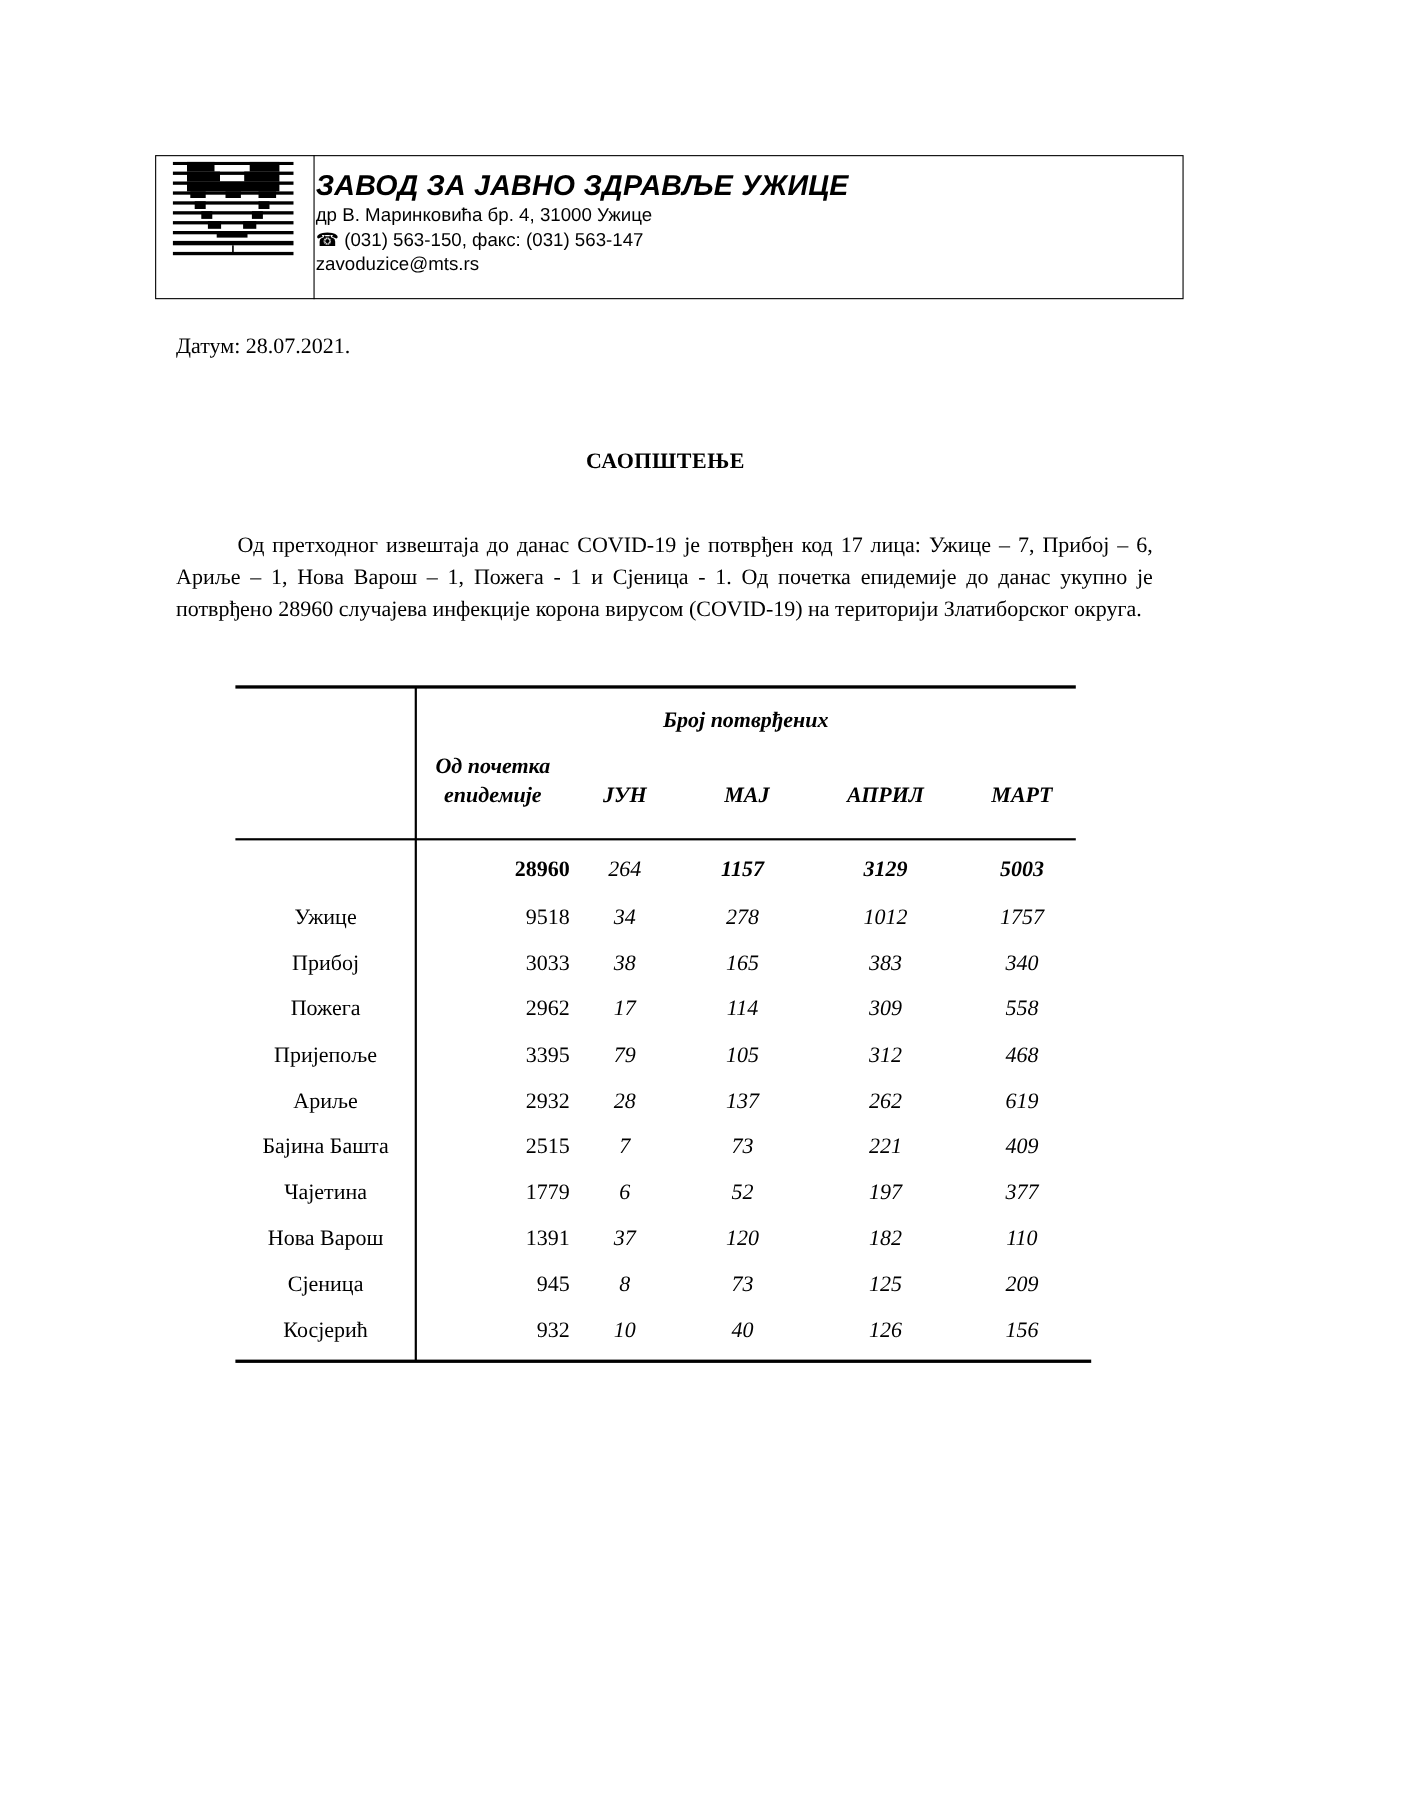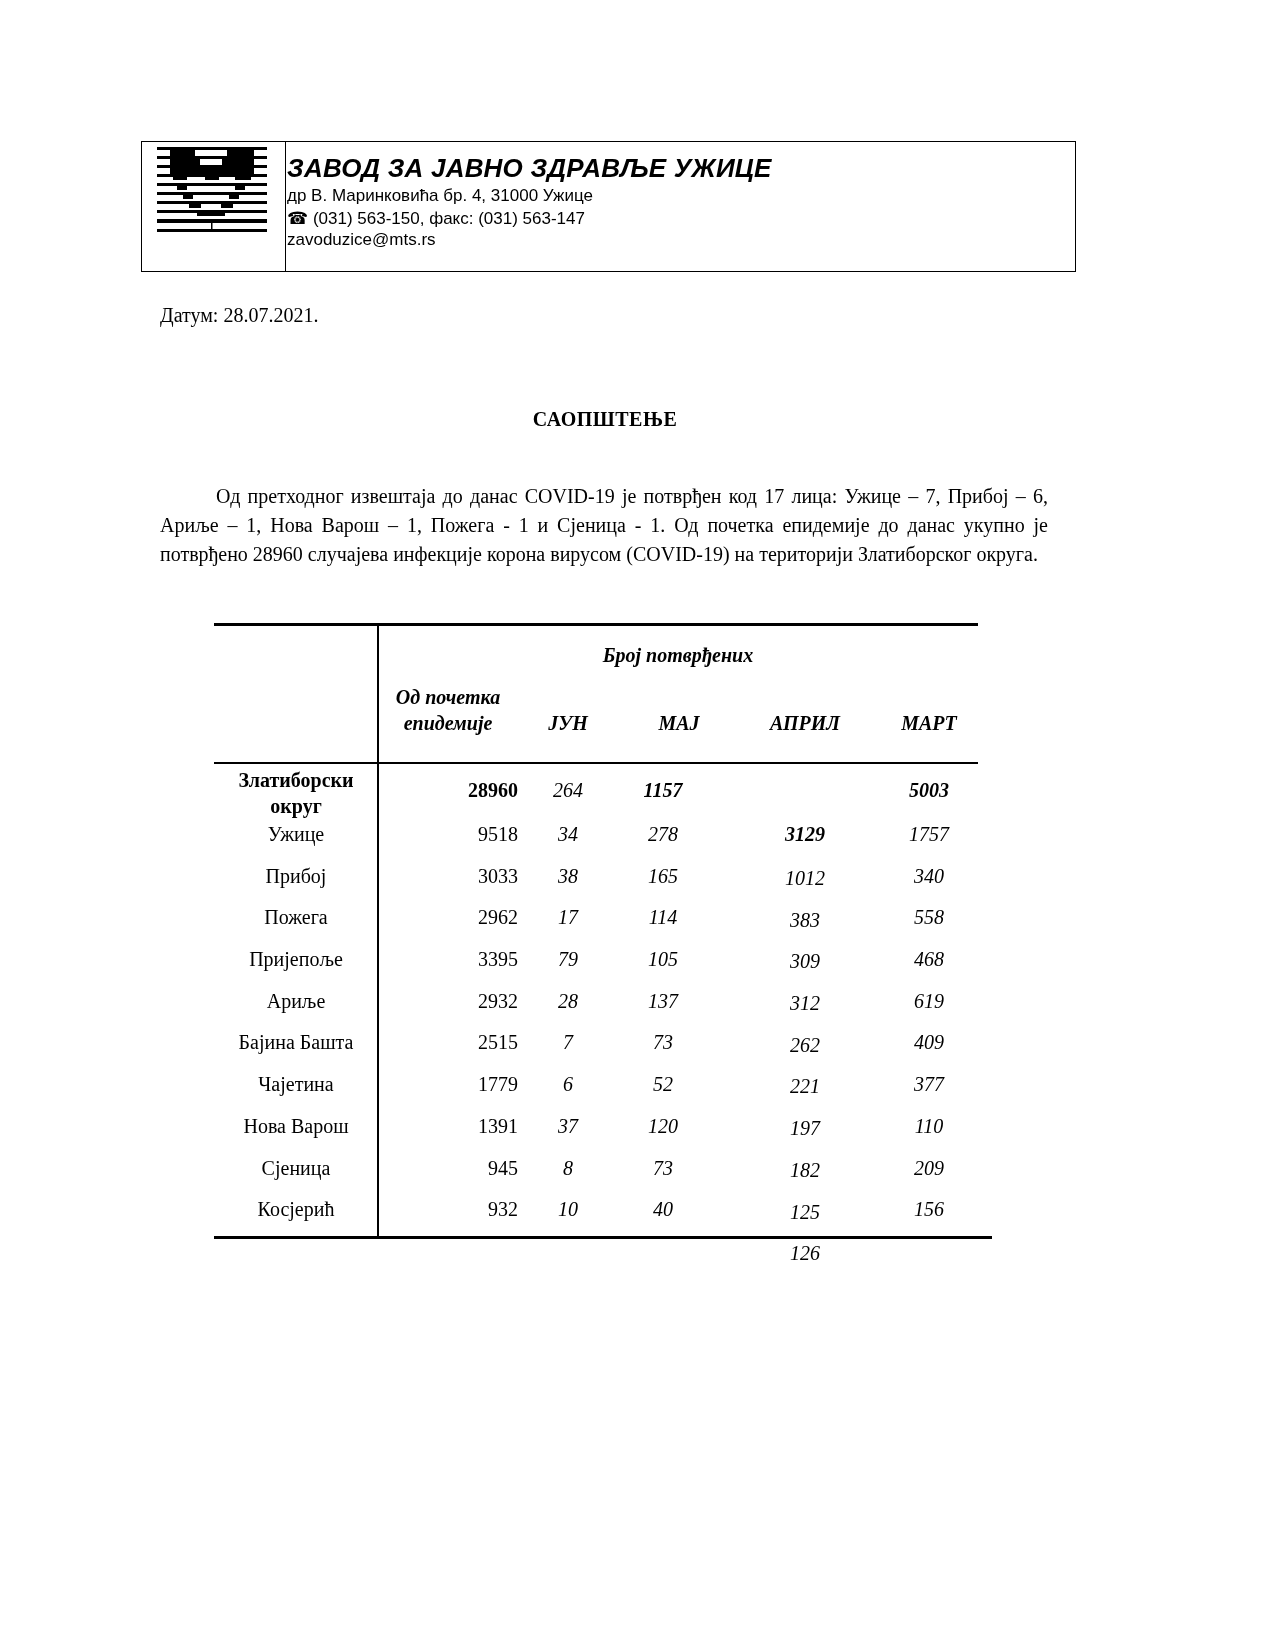--- a/index.html
+++ b/index.html
@@ -36,22 +36,22 @@
   #th-jun { left: 508px; }
   #th-maj { left: 619px; text-align: center; }
   #th-april { left: 745px; }
   #th-mart { left: 869px; }
 
   .row { position: absolute; left: 214px; width: 778px; height: 30px; font-size: 20px; }
   .row .c { position: absolute; text-align: center; top: 0; }
   .row .name { left: 0; width: 164px; }
   .row .total { left: 164px; width: 140px; text-align: right; }
   .row .m1 { left: 294px; width: 120px; font-style: italic; }
-  .row .m2 { left: 389px; width: 120px; font-style: italic; }
-  .row .m3 { left: 531px; width: 120px; font-style: italic; margin-top: 44px; }
+  .row .m2 { left: 401px; width: 120px; font-style: italic; }
+  .row .m3 { left: 531px; width: 120px; font-style: italic; }
   .row .m4 { left: 655px; width: 120px; font-style: italic; }
   .row.first .name { font-weight: bold; line-height: 26px; }
   .row.first .total { font-weight: bold; top: 12px; }
   .row.first .m1 { top: 12px; }
   .row.first .m2, .row.first .m3, .row.first .m4 { font-weight: bold; top: 12px; }
 </style>
 </head>
 <body>
 
 <div id="hdr" class="abs"></div>
@@ -104,21 +104,20 @@
 
 <div id="th-group" class="abs th">Број потврђених</div>
 <div id="th-od" class="abs th">Од почетка епидемије</div>
 <div id="th-jun" class="abs th th-m">ЈУН</div>
 <div id="th-maj" class="abs th th-m">МАЈ</div>
 <div id="th-april" class="abs th th-m">АПРИЛ</div>
 <div id="th-mart" class="abs th th-m">МАРТ</div>
 
 <div id="rows">
     <div class="row first" style="top: 767px;">
-      <div class="c name">Златиборски округ</div>
       <div class="c total">28960</div>
       <div class="c m1">264</div>
       <div class="c m2">1157</div>
       <div class="c m3">3129</div>
       <div class="c m4">5003</div>
     </div>
     <div class="row" style="top: 823px;">
       <div class="c name">Ужице</div>
       <div class="c total">9518</div>
       <div class="c m1">34</div>

